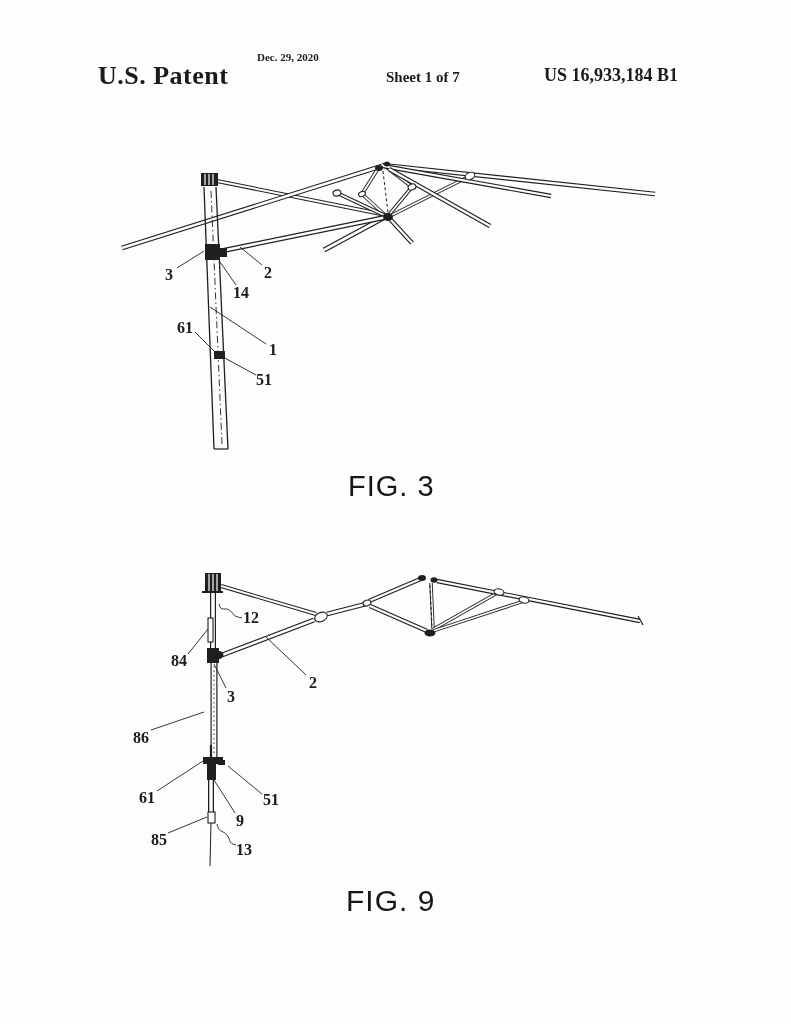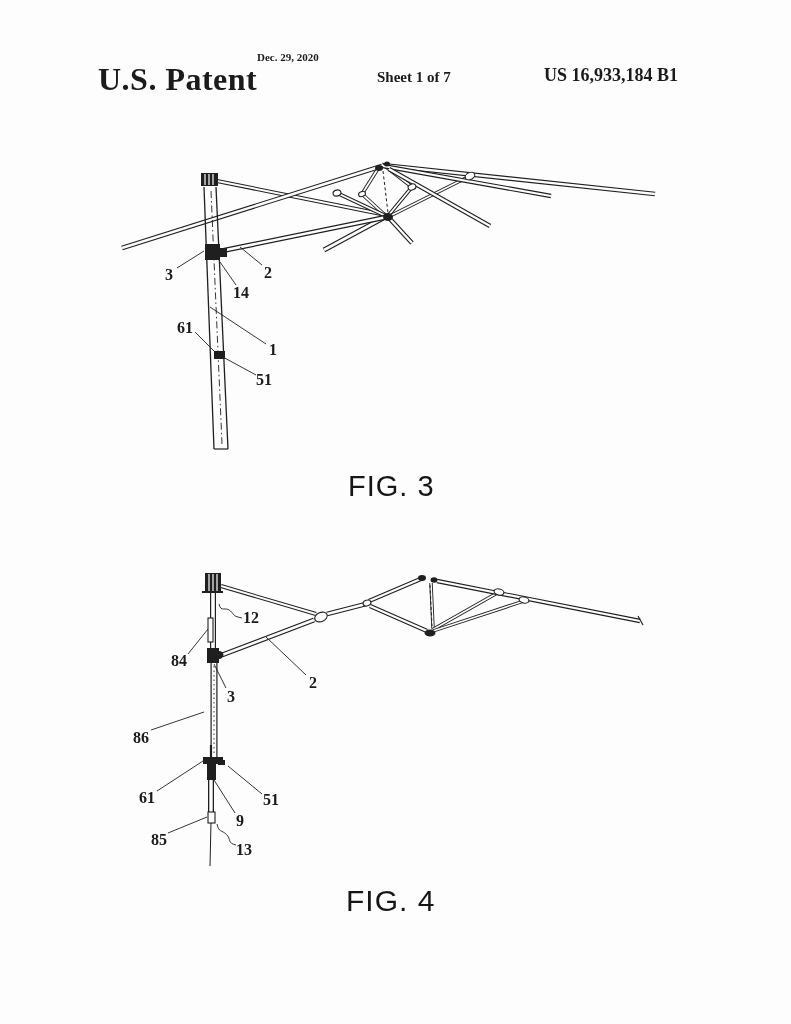--- a/index.html
+++ b/index.html
@@ -3,23 +3,23 @@
 <meta charset="utf-8">
 <style>
   html,body{margin:0;padding:0}
   body{
     width:791px;height:1024px;position:relative;overflow:hidden;
     background:#fdfdfd;font-family:"Liberation Serif",serif;
   }
   .page{position:absolute;inset:0;background:#fdfdfd}
   .hdr{position:absolute;color:#1b1b1b;font-weight:bold;white-space:nowrap;
        font-family:"Liberation Serif",serif}
-  #h-title{left:98px;top:61px;font-size:32px;letter-spacing:.5px}
+  #h-title{left:98px;top:61px;font-size:26px;letter-spacing:.5px}
   #h-date{left:257px;top:51px;font-size:11px}
-  #h-sheet{left:377px;top:69px;font-size:15px}
+  #h-sheet{left:386px;top:69px;font-size:15px}
   #h-num{left:544px;top:65px;font-size:18px}
   .cap{position:absolute;font-family:"Liberation Sans",sans-serif;color:#161616;
        white-space:nowrap;letter-spacing:1px}
   #cap1{left:348px;top:470px;font-size:29px}
   #cap2{left:346px;top:884px;font-size:30px}
   svg{position:absolute;left:0}
   #fig1-svg{top:140px}
   #fig2-svg{top:550px}
   text.ref{font-family:"Liberation Serif",serif;font-weight:bold;font-size:16px;fill:#1b1b1b}
 </style>
@@ -158,14 +158,14 @@
       <text x="271" y="804.5" text-anchor="middle" class="ref">51</text>
       <line x1="235" y1="813" x2="214" y2="780" stroke="#1f1f1f" stroke-width="0.9"></line>
       <text x="240" y="825.5" text-anchor="middle" class="ref">9</text>
       <line x1="168" y1="833" x2="207" y2="817" stroke="#1f1f1f" stroke-width="0.9"></line>
       <text x="159" y="844.5" text-anchor="middle" class="ref">85</text>
       <path d="M 217 824 C 219 833, 221.5 829.5, 226.5 834.5 C 231.5 839.5, 227 843, 236 845" fill="none" stroke="#1f1f1f" stroke-width="0.9"></path>
       <text x="244" y="854.5" text-anchor="middle" class="ref">13</text>
     </svg>
 
   <div class="cap" id="cap1">FIG. 3</div>
-  <div class="cap" id="cap2">FIG. 4</div>
+  <div class="cap" id="cap2">FIG. 9</div>
 </div>
 
 </body></html>

